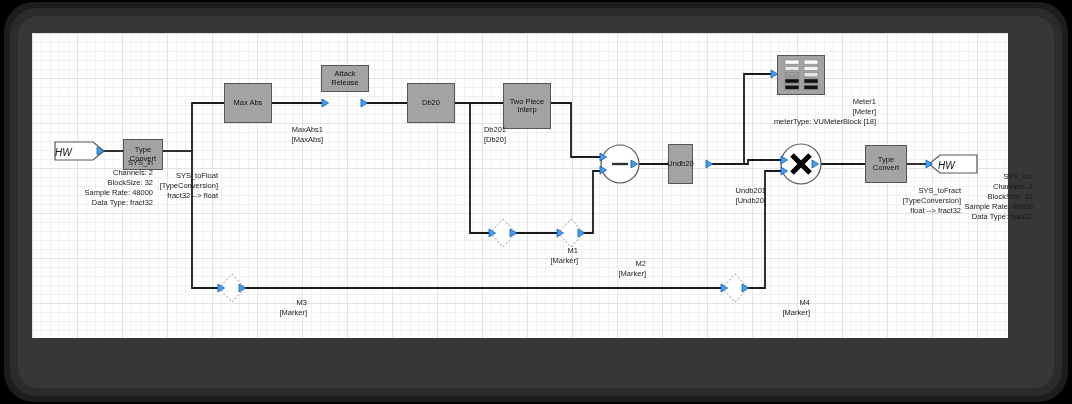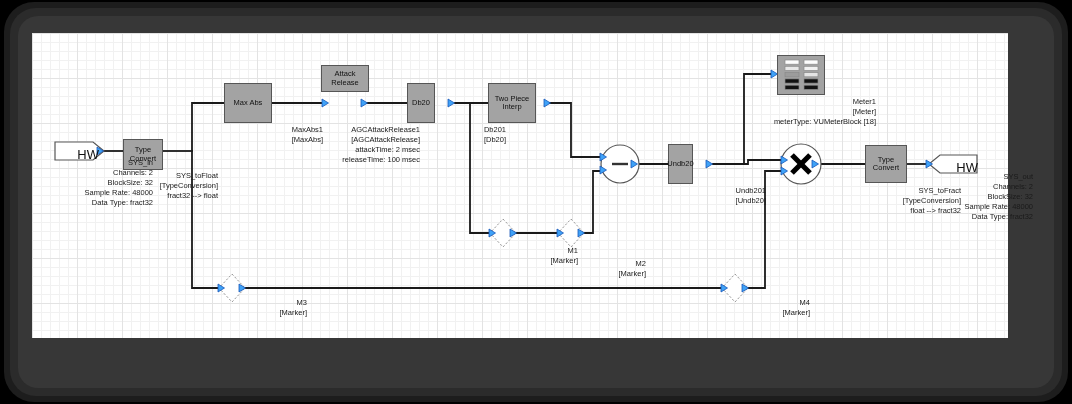--- a/index.html
+++ b/index.html
@@ -14,21 +14,21 @@
       linear-gradient(90deg,#e3e3e3 1px, transparent 1px),
       linear-gradient(#f1f1f1 1px, transparent 1px),
       linear-gradient(90deg,#f1f1f1 1px, transparent 1px);
     background-size:45px 45px,45px 45px,9px 9px,9px 9px;}
   svg.overlay{position:absolute;left:0;top:0;width:1072px;height:404px;}
   .blk{position:absolute;background:#a3a3a3;border:1px solid #565656;display:flex;align-items:center;
        justify-content:center;text-align:center;font-size:7.5px;line-height:8.5px;color:#111;
        box-sizing:border-box;z-index:3;}
   .lbl{position:absolute;width:150px;transform:translateX(-50%);text-align:right;font-size:7.5px;
        line-height:10px;color:#1a1a1a;z-index:4;white-space:nowrap;}
-  .hw-title{position:absolute;font-size:13px;color:#111;text-align:right;z-index:4;}
+  .hw-title{position:absolute;font-size:10px;color:#111;text-align:left;z-index:4;font-style:italic;}
 </style>
 </head>
 <body>
 
 <div id="stage">
   <div class="frame-outer"></div>
   <div class="frame-mid"></div>
   <div class="frame-inner"></div>
   <div id="canvas"></div>
 
@@ -107,24 +107,24 @@
 
   <div class="blk" style="left:123px;top:139px;width:40px;height:31px">
       <span>Type Convert</span>
     </div>
   <div class="blk" style="left:224px;top:83px;width:48px;height:40px">
       <span>Max Abs</span>
     </div>
   <div class="blk" style="left:321px;top:65px;width:48px;height:27px">
       <span style="width:32px">Attack Release</span>
     </div>
-  <div class="blk" style="left:407px;top:83px;width:28px;height:40px">
+  <div class="blk" style="left:407px;top:83px;width:48px;height:40px">
       <span>Db20</span>
     </div>
-  <div class="blk" style="left:488px;top:83px;width:48px;height:40px">
+  <div class="blk" style="left:503px;top:83px;width:48px;height:46px">
       <span style="width:40px">Two Piece Interp</span>
     </div>
   <div class="blk" style="left:668px;top:144px;width:25px;height:40px">
       <span>Undb20</span>
     </div>
   <div class="blk" style="left:865px;top:145px;width:42px;height:38px">
       <span style="width:34px">Type Convert</span>
     </div>
 
   <div class="blk" style="left:777px;top:55px;width:48px;height:40px">
@@ -156,26 +156,20 @@
   </div>
   <div class="lbl" style="left:143px;top:171px">
     <div>SYS_toFloat</div>
     <div>[TypeConversion]</div>
     <div>fract32 --&gt; float</div>
   </div>
   <div class="lbl" style="left:248px;top:125px">
     <div>MaxAbs1</div>
     <div>[MaxAbs]</div>
   </div>
-  <div class="lbl" style="left:345px;top:125px">
-    <div>AGCAttackRelease1</div>
-    <div>[AGCAttackRelease]</div>
-    <div>attackTime: 2 msec</div>
-    <div>releaseTime: 100 msec</div>
-  </div>
   <div class="lbl" style="left:431px;top:125px">
     <div>Db201</div>
     <div>[Db20]</div>
   </div>
   <div class="lbl" style="left:691px;top:186px">
     <div>Undb201</div>
     <div>[Undb20]</div>
   </div>
   <div class="lbl" style="left:801px;top:97px">
     <div>Meter1</div>

